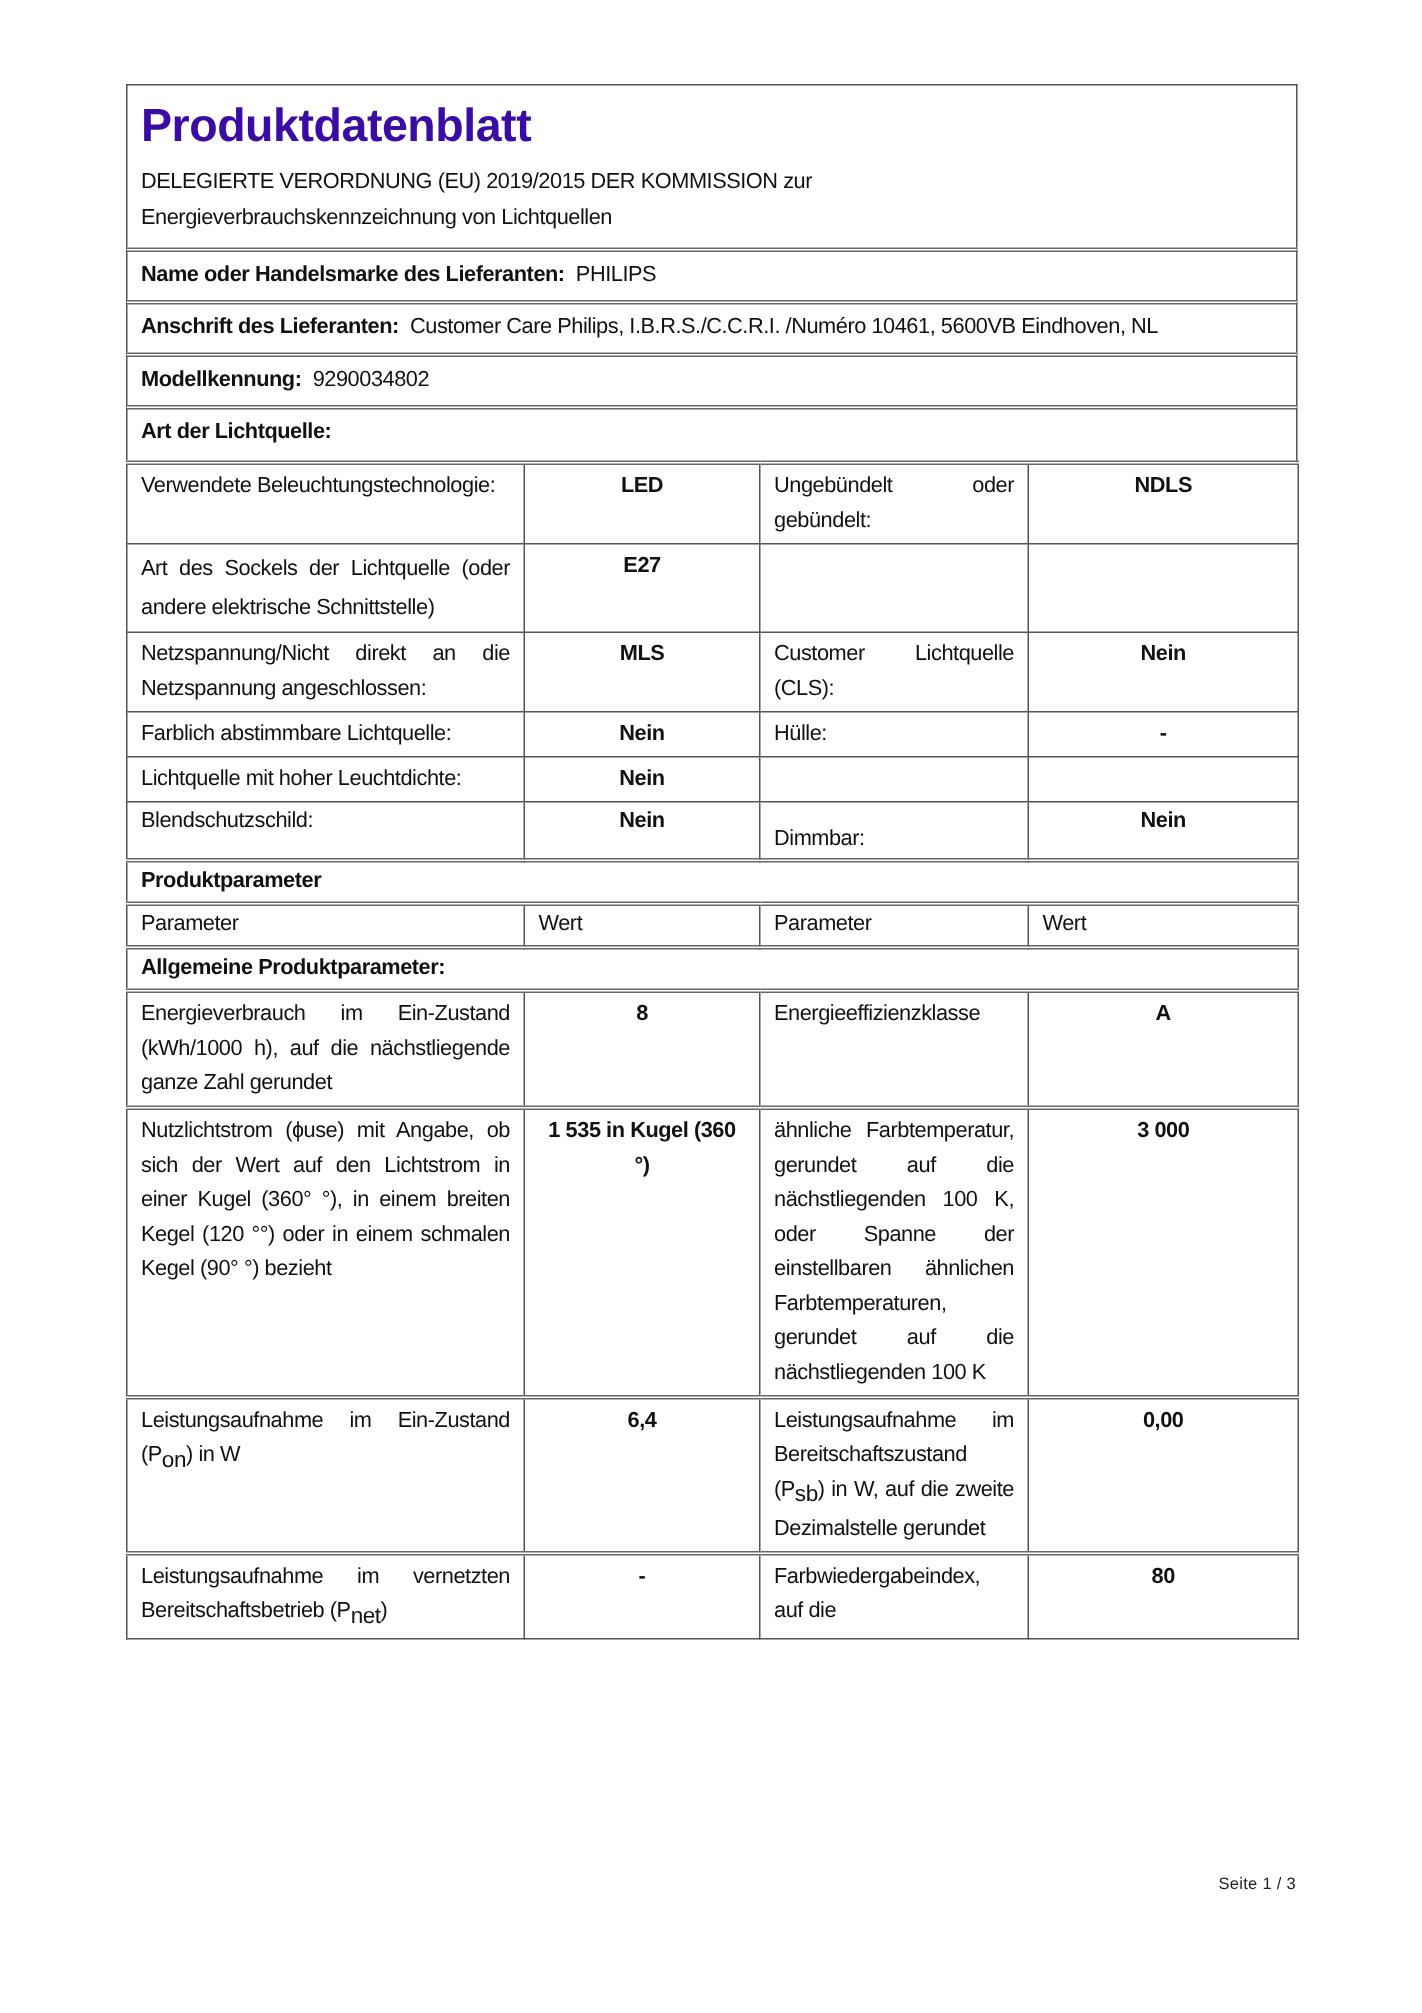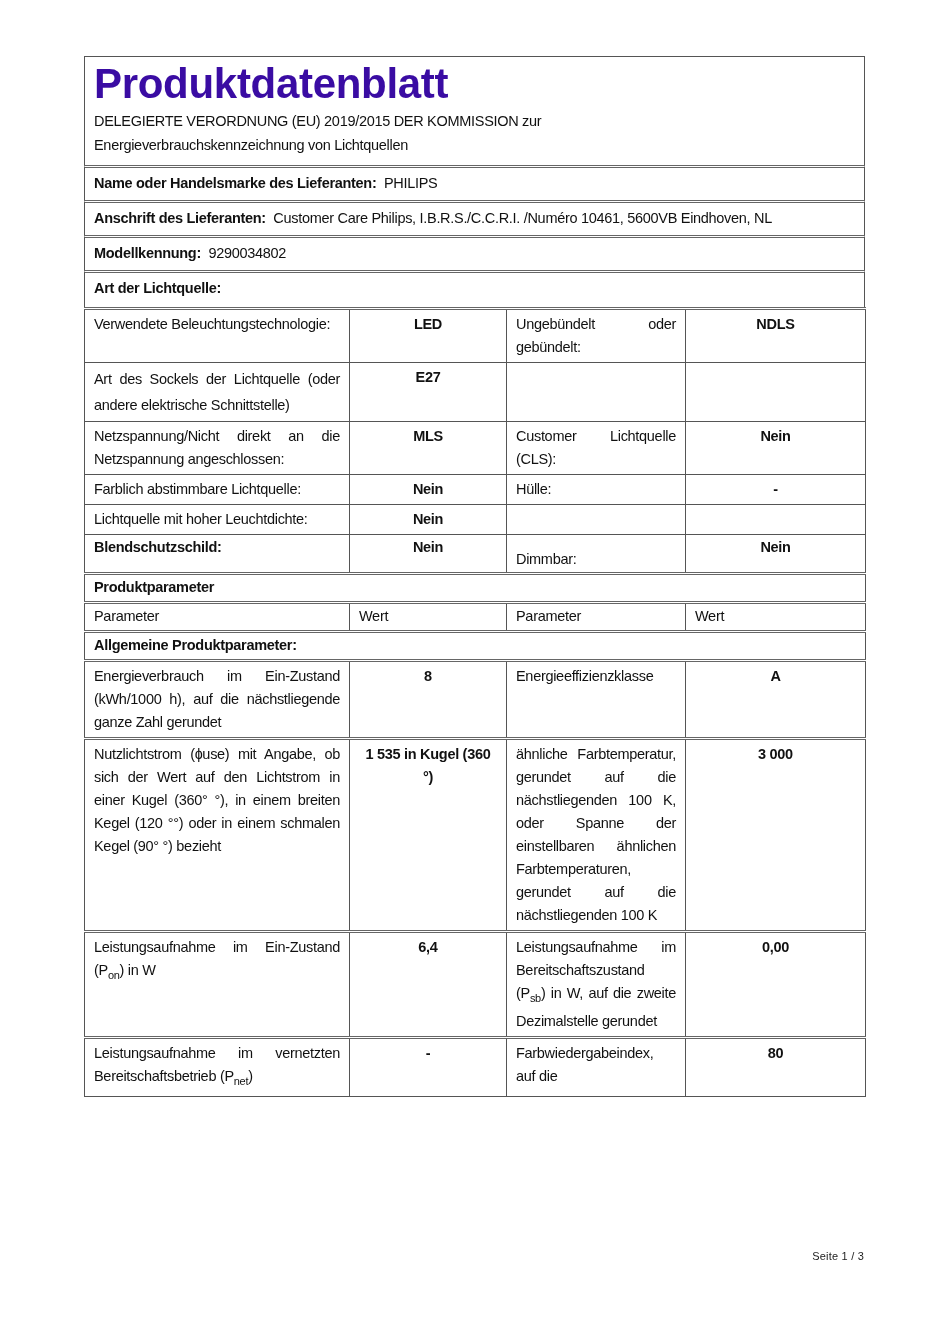--- a/index.html
+++ b/index.html
@@ -1,34 +1,34 @@
 <!DOCTYPE html>
 <html><head>
 <meta charset="utf-8">
 <style>
   html, body { margin:0; padding:0; background:#ffffff; }
   body { width:948px; height:1342px; position:relative; overflow:hidden;
          font-family:"Liberation Sans", sans-serif; color:#111; }
   .sheet { position:absolute; left:84px; top:56px; width:781px; }
   .title-block { padding:4px 9px 8px 9px; border:1px solid #555; border-bottom:none; }
-  .title { font-size:42px; font-weight:bold; color:#3a0ca3; letter-spacing:-0.3px; line-height:46px; margin:0; }
+  .title { font-size:31px; font-weight:bold; color:#3a0ca3; letter-spacing:-0.3px; line-height:46px; margin:0; }
   .subtitle { font-size:14.5px; line-height:24px; margin-top:2px; letter-spacing:-0.3px; }
   .row-full { border:1px solid #555; border-bottom:none; border-top:3px double #666;
               padding:4px 9px 5px 9px; font-size:14.5px; line-height:23px; letter-spacing:-0.3px; }
   .b { font-weight:bold; }
   table { border-collapse:collapse; width:781px; table-layout:fixed; font-size:14.5px; letter-spacing:-0.3px; }
   td { border:1px solid #555; vertical-align:top; padding:3px 9px 3px 9px; line-height:23px; }
   tr.dbl td { border-top:3px double #666;margin-left:45px; }
   td.c { text-align:center;font-weight:bold; }
   td.j { text-align:justify; }
   td.sec { text-align:left; font-weight:bold; padding:1px 9px 2px 9px; }
   col.c1 { width:265px; } col.c2 { width:157px; } col.c3 { width:179px; } col.c4 { width:180px; }
   .cut { position:absolute; left:84px; top:1240px; width:800px; height:20px; background:#fff; }
   .footer { position:absolute; right:84px; top:1250px; font-size:11px; color:#222; letter-spacing:0.2px; }
-  sub { font-size:11px; }
+  sub { font-size:15px; }
 </style>
 </head>
 <body>
 
 <div class="sheet">
   <div class="title-block">
     <h1 class="title">Produktdatenblatt</h1>
     <div class="subtitle">
       <div>DELEGIERTE VERORDNUNG (EU) 2019/2015 DER KOMMISSION zur</div>
       <div>Energieverbrauchskennzeichnung von Lichtquellen</div>
@@ -83,21 +83,21 @@
         <td class="j">Hülle:</td>
         <td class="c">-</td>
       </tr>
       <tr>
         <td class="j">Lichtquelle mit hoher Leuchtdichte:</td>
         <td class="c">Nein</td>
         <td class="j"></td>
         <td class="c"></td>
       </tr>
       <tr>
-        <td class="j" style="padding-top:1px;padding-bottom:1px;font-weight:bold;">Blendschutzschild:</td>
+        <td class="j" style="padding-top:1px;padding-bottom:1px;">Blendschutzschild:</td>
         <td class="c" style="padding-top:1px;padding-bottom:1px;">Nein</td>
         <td class="j" style="padding-top:13px;padding-bottom:1px;">Dimmbar:</td>
         <td class="c" style="padding-top:1px;padding-bottom:1px;">Nein</td>
       </tr>
       <tr class="dbl">
         <td colspan="4" class="sec">Produktparameter</td>
       </tr>
       <tr class="dbl">
         <td style="padding-top:1px;padding-bottom:2px;">Parameter</td>
         <td style="padding-top:1px;padding-bottom:2px;">Wert</td>

